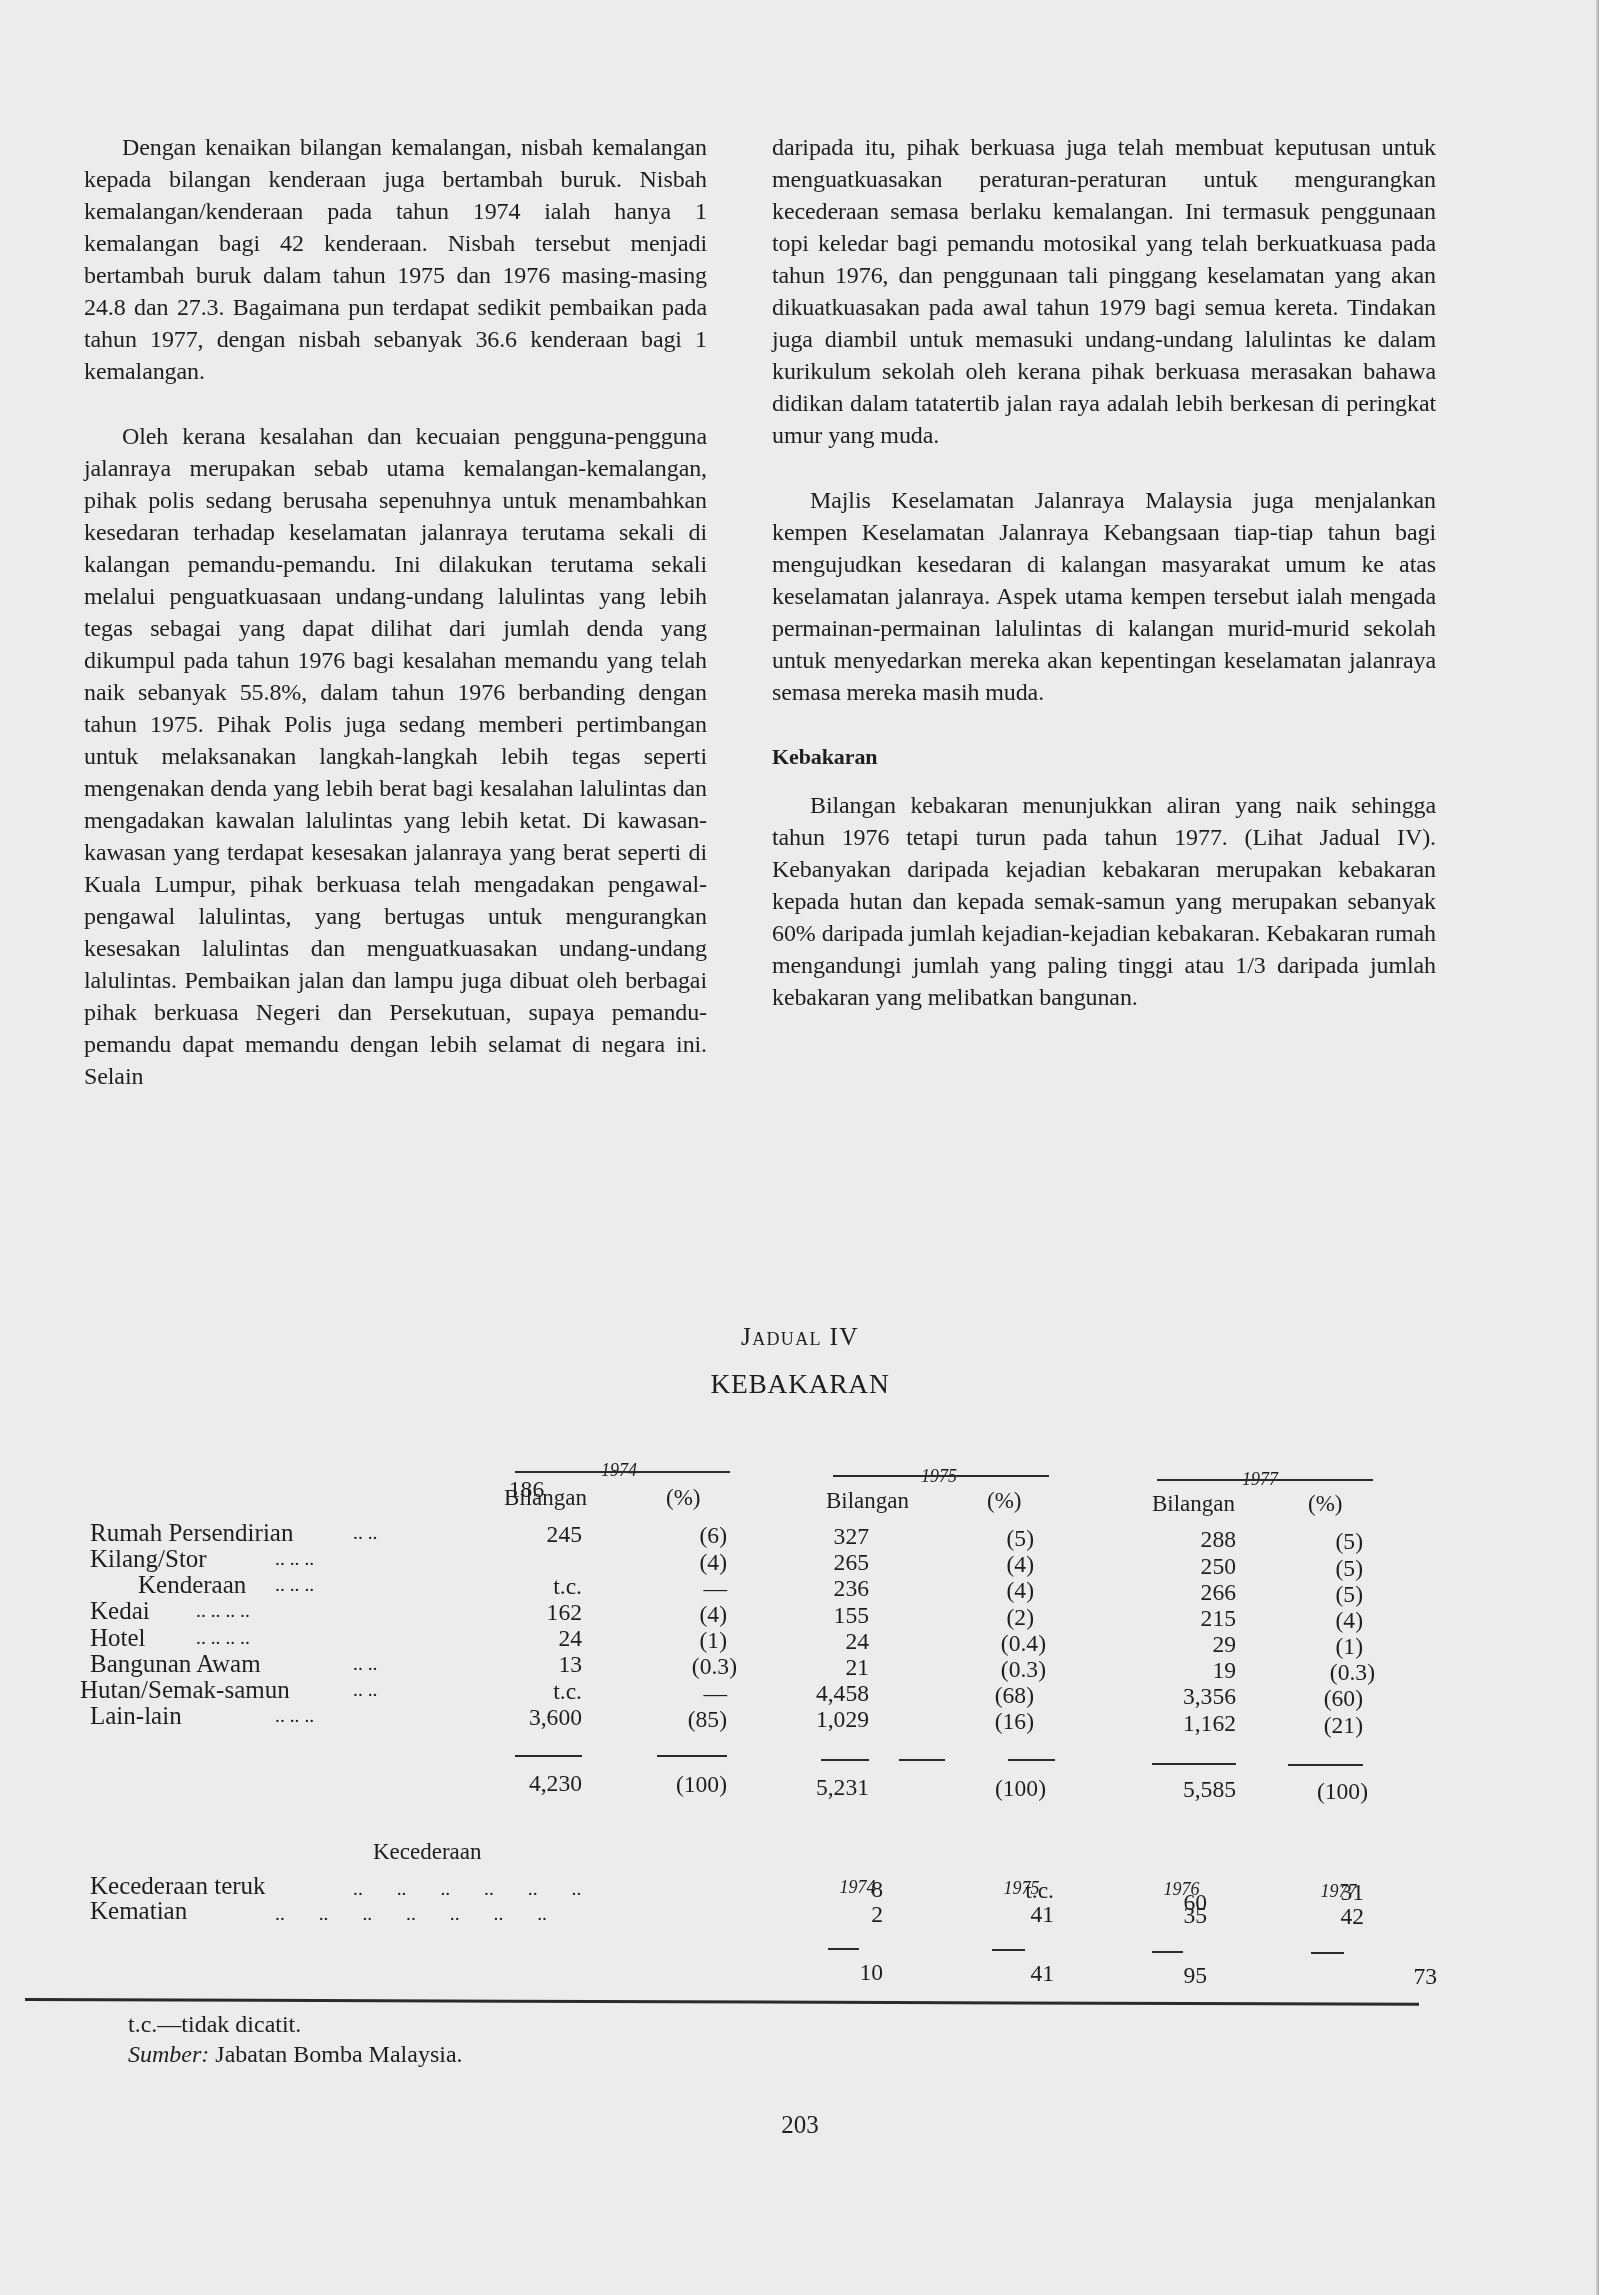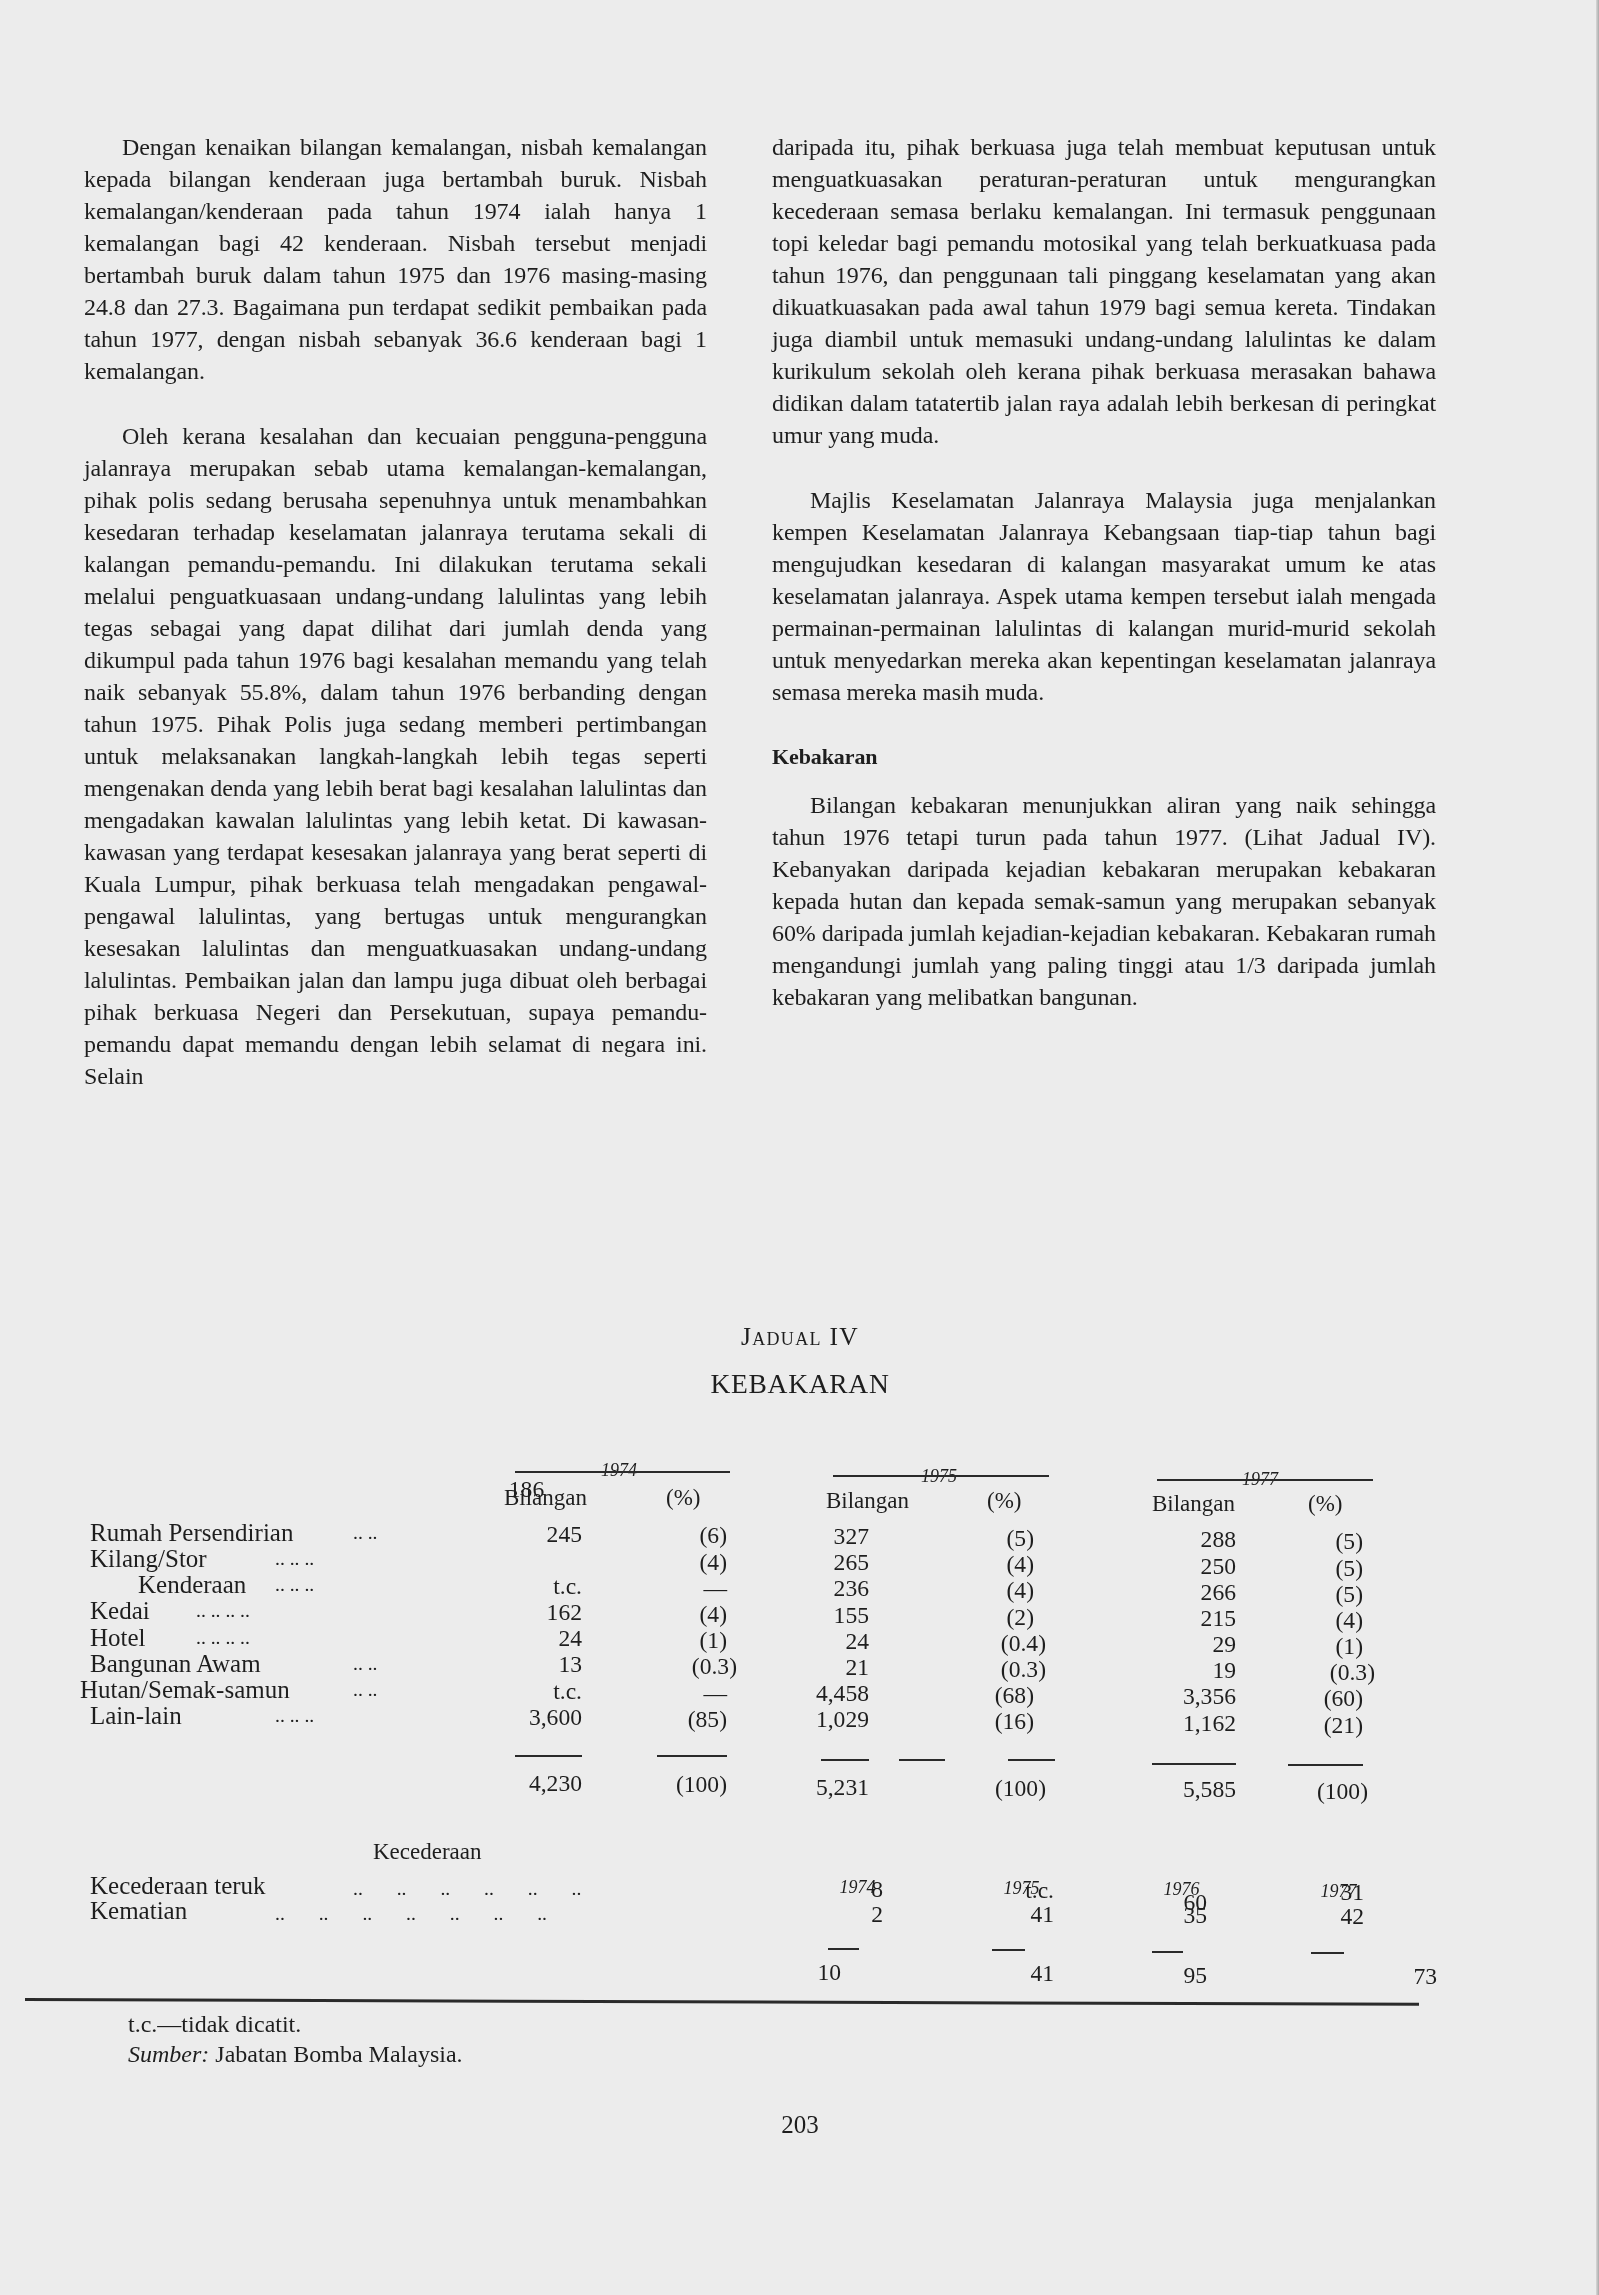--- a/index.html
+++ b/index.html
@@ -195,21 +195,21 @@
 <div class="abs cell num" style="left:818px;width:65px;top:1901px;">2</div>
 <div class="abs cell num" style="left:982px;width:72px;top:1901px;">41</div>
 <div class="abs cell num" style="left:1142px;width:65px;top:1902px;">35</div>
 <div class="abs cell num" style="left:1299px;width:65px;top:1903px;">42</div>
 
 <div class="rule" style="left:828px;top:1948px;width:31px;"></div>
 <div class="rule" style="left:992px;top:1949px;width:33px;"></div>
 <div class="rule" style="left:1152px;top:1951px;width:31px;"></div>
 <div class="rule" style="left:1311px;top:1952px;width:33px;"></div>
 
-<div class="abs cell num" style="left:776px;width:65px;top:1959px;">10</div>
+<div class="abs cell num" style="left:818px;width:65px;top:1959px;">10</div>
 <div class="abs cell num" style="left:982px;width:72px;top:1960px;">41</div>
 <div class="abs cell num" style="left:1142px;width:65px;top:1962px;">95</div>
 <div class="abs cell num" style="left:1372px;width:65px;top:1963px;">73</div>
 
 <div id="bottom-rule"></div>
 
 <div class="abs foot" style="top:2011px;">t.c.—tidak dicatit.</div>
 <div class="abs foot" style="top:2041px;">
   <span style="font-style:italic;">Sumber:</span>
   <span>Jabatan Bomba Malaysia.</span>

